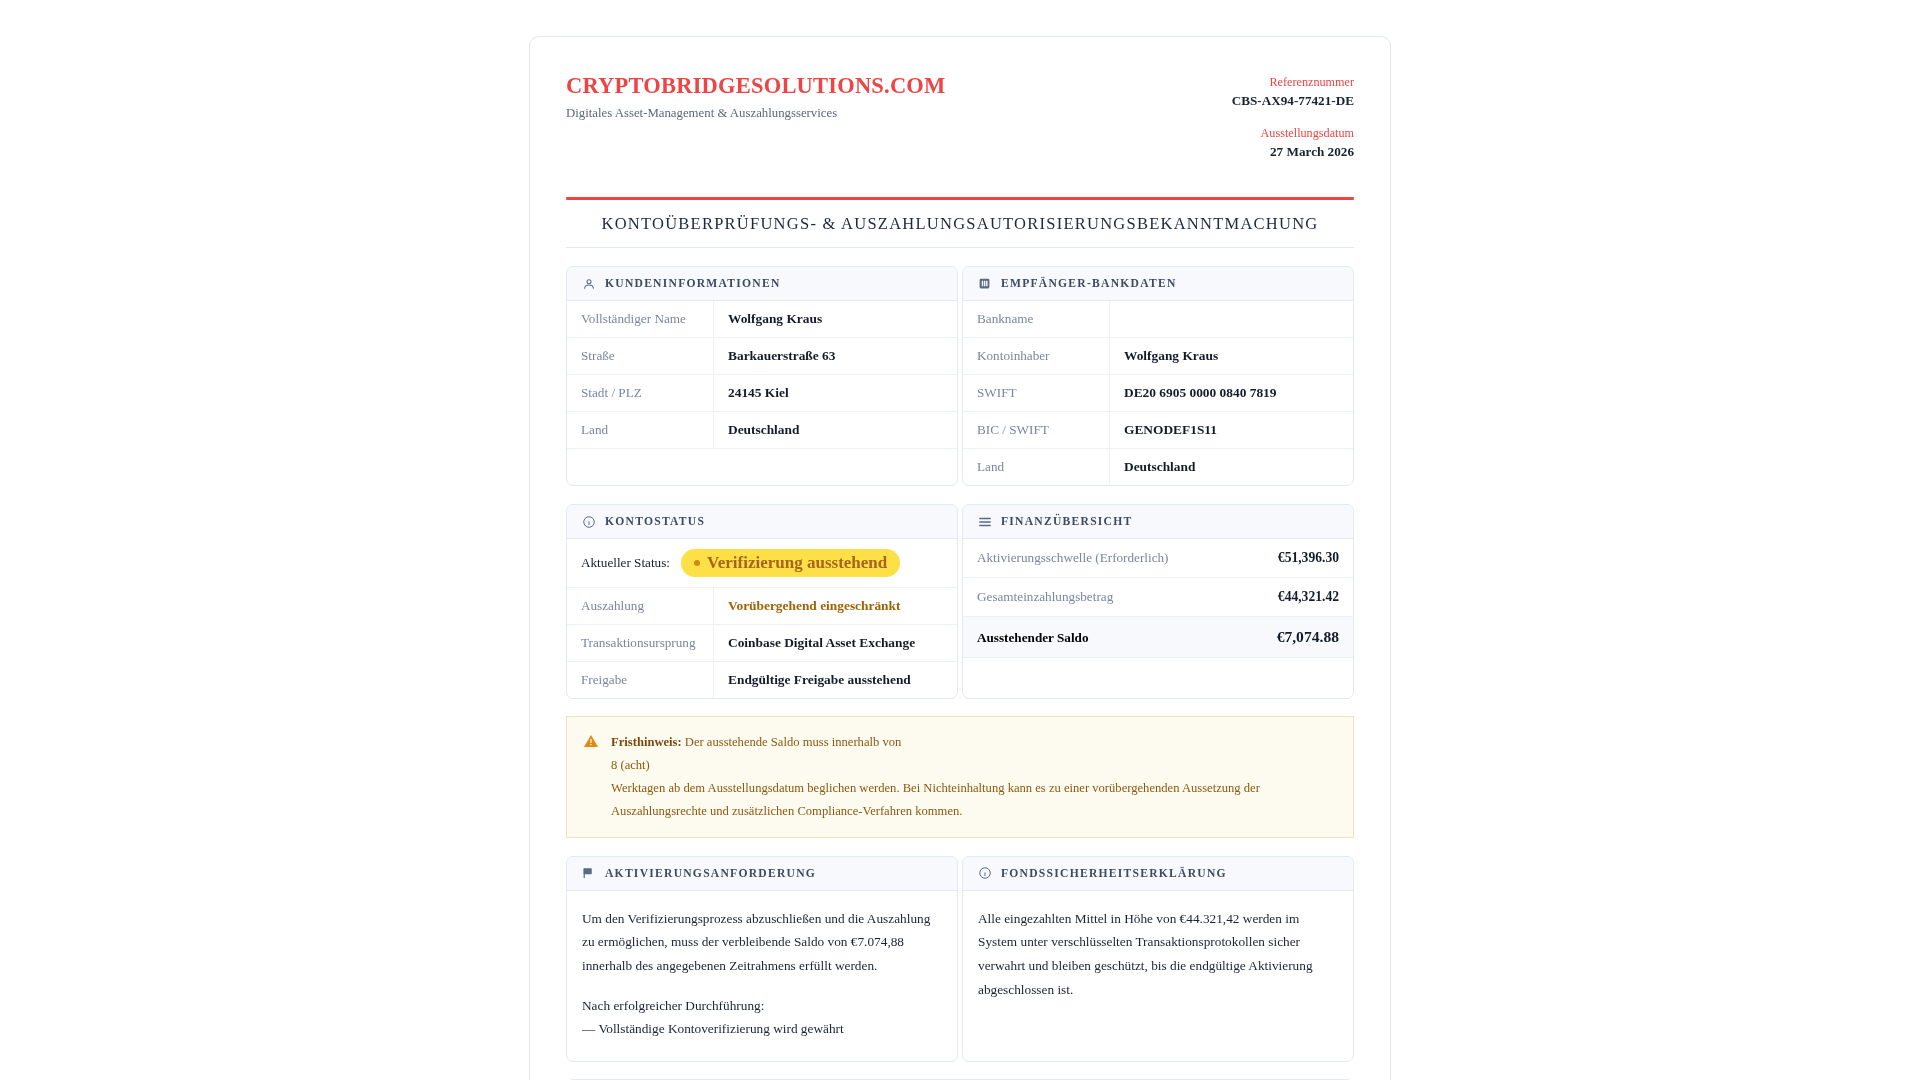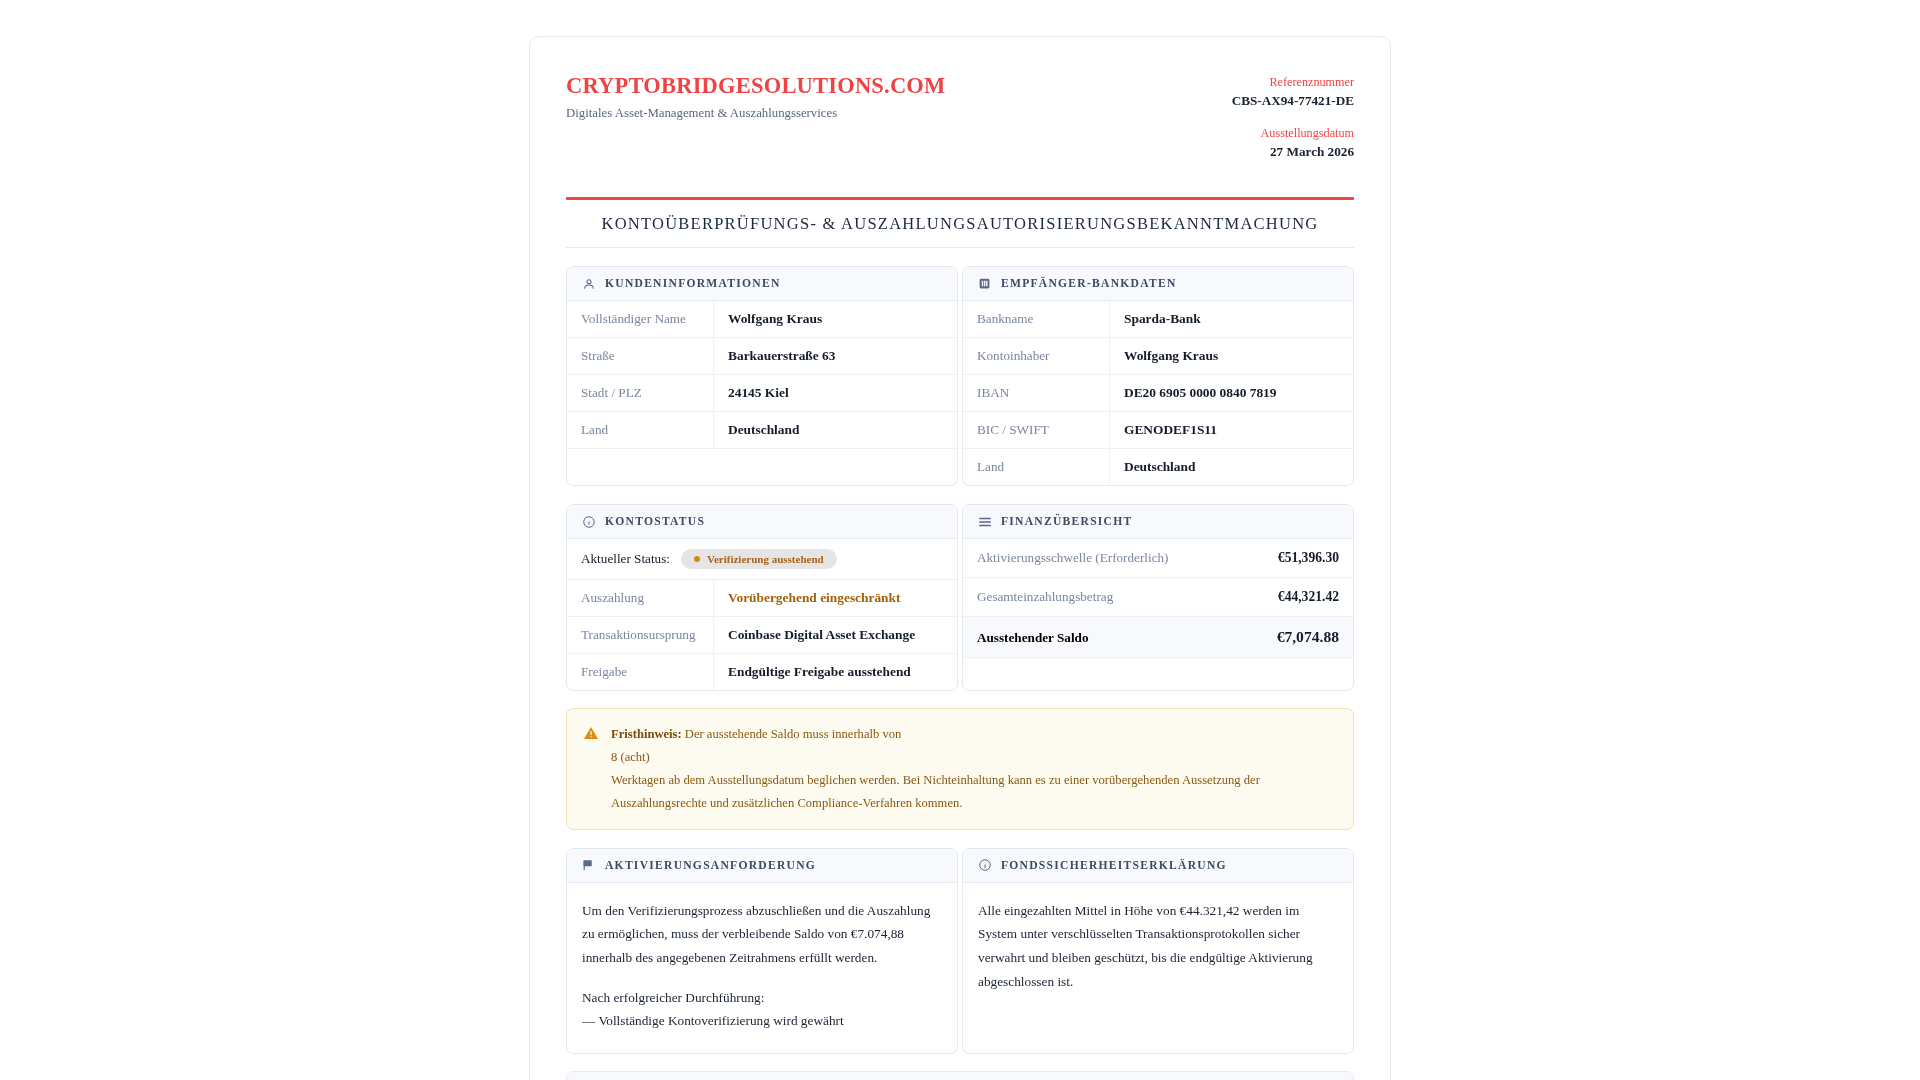--- a/index.html
+++ b/index.html
@@ -153,23 +153,23 @@
   }
   .status-label {
     font-size: 13.2px;
     font-weight: normal;
     color: #141c2b;
   }
   .badge {
     display: inline-flex;
     align-items: center;
     gap: 7px;
-    background: #e5e5e5;
+    background: #fde047;
     color: #a9631a;
-    font-size: 11px;
+    font-size: 17px;
     font-weight: bold;
     padding: 4px 13px;
     border-radius: 999px;
   }
   .badge-dot {
     width: 6px; height: 6px;
     border-radius: 50%;
     background: #d18a16;
     flex: 0 0 auto;
   }
@@ -191,21 +191,21 @@
   }
   .fin-row.total .fin-amount { font-size: 15.6px; }
 
   
   .notice {
     margin-top: 17px;
     display: flex;
     gap: 12px;
     background: #fdfaef;
     border: 1px solid #f0e3bb;
-    border-radius: 7px;
+    border-radius: 0;
     padding: 14px 16px;
   }
   .notice-icon {
     flex: 0 0 auto;
     width: 16px; height: 16px;
     margin-top: 2px;
     color: #e08a10;
   }
   .notice-body {
     font-size: 12.6px;
@@ -291,28 +291,27 @@
               <rect x="7" y="7" width="2.6" height="10" fill="#f7f9fc"></rect>
               <rect x="11" y="7" width="2.6" height="10" fill="#f7f9fc"></rect>
               <rect x="15" y="7" width="2.6" height="10" fill="#f7f9fc"></rect>
             </svg>
           </span>
           <span class="panel-head-title">EMPFÄNGER-BANKDATEN</span>
         </div>
 
         <div class="kv-row">
           <div class="kv-key">Bankname</div>
-          <div class="kv-val">Sparda-Bank</div>
         </div>
         <div class="kv-row">
           <div class="kv-key">Kontoinhaber</div>
           <div class="kv-val">Wolfgang Kraus</div>
         </div>
         <div class="kv-row">
-          <div class="kv-key">IBAN</div>
+          <div class="kv-key">SWIFT</div>
           <div class="kv-val">DE20 6905 0000 0840 7819</div>
         </div>
         <div class="kv-row">
           <div class="kv-key">BIC / SWIFT</div>
           <div class="kv-val">GENODEF1S11</div>
         </div>
         <div class="kv-row">
           <div class="kv-key">Land</div>
           <div class="kv-val">Deutschland</div>
         </div>

